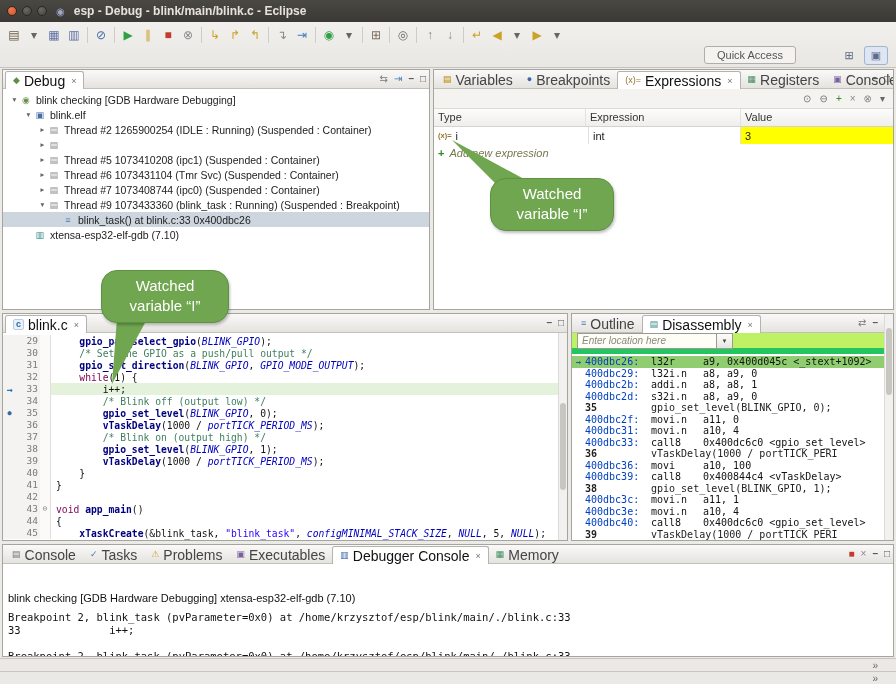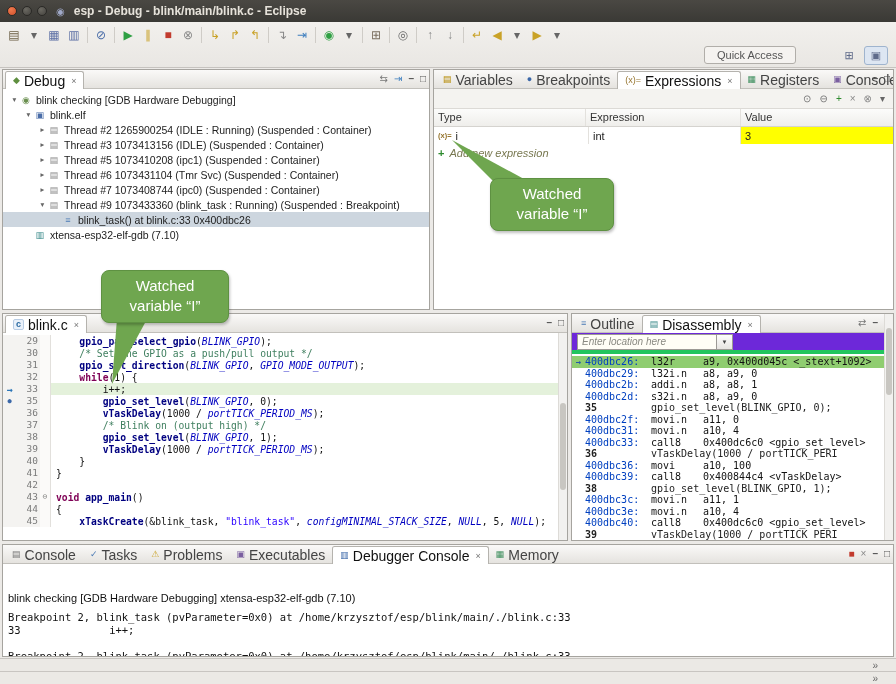--- a/index.html
+++ b/index.html
@@ -78,21 +78,21 @@
   .annot{ width:13px; flex:none; text-align:center; background:#F4F3F1; align-self:stretch;
           display:flex; align-items:center; justify-content:center; }
   .annot.ip{ color:#2C76B8; font-weight:bold; font-size:10px; }
   .annot.bp{ color:#3A67A8; font-size:7px; }
   .lno{ width:24px; flex:none; text-align:right; color:#7A7A7A; background:#F4F3F1;
         padding-right:2px; align-self:stretch; font-size:9.5px; line-height:12px; }
   .fold{ width:11px; flex:none; background:#FBFAF9; border-right:1px solid #E2E0DC;
          color:#888; font-size:8px; text-align:center; align-self:stretch; line-height:12px; }
   .codetxt{ padding-left:5px; }
   .cline.cur{ background:var(--exec-line-highlight,#E4F1DB); }
-  .tk-pl{ color:#111; } .tk-kw{ color:#7F0055; font-weight:bold; }
+  .tk-pl{ color:#111; } .tk-kw{ color:#7F0055; font-weight:normal; }
   .tk-cm{ color:#3F7F5F; } .tk-st{ color:#2A00FF; }
   .tk-mc{ color:#0000C0; font-style:italic; } .tk-fn{ color:#000080; font-weight:bold; }
 
   
   .vscroll{ position:absolute; right:0; top:0; bottom:0; width:9px; background:#F2F1EF;
             border-left:1px solid #DDDBD7; }
   .vthumb{ position:absolute; left:1px; right:1px; background:#C8C6C1; border-radius:4px; }
 
   
   .expr-tools{ height:20px; flex:none; background:#F4F3F0; border-bottom:1px solid #DCDAD6;
@@ -102,21 +102,21 @@
   .ecol,.ecell{ padding:2px 4px; border-right:1px solid #E3E1DD; overflow:hidden; white-space:nowrap; }
   .c-exp{ width:155px; flex:none; } .c-type{ width:152px; flex:none; } .c-val{ flex:1; border-right:none; }
   .erow{ height:17px; display:flex; align-items:center; }
   .ecell{ height:17px; display:flex; align-items:center; }
   .watch-ic{ font-size:7.5px; color:#96752E; font-weight:bold; margin-right:4px; }
   .vhl{ background:var(--value-highlight,#FFFF00); }
   .add-plus::before{ content:"+"; color:#2E8B2E; font-weight:bold; margin:0 5px 0 4px; }
   .add-label{ font-style:italic; color:#77774F; }
 
   
-  .loc-row{ height:21px; flex:none; background:#6d28d9; border-bottom:4px solid #22c55e;
+  .loc-row{ height:21px; flex:none; background:#bef264; border-bottom:6px solid #22c55e;
             display:flex; align-items:center; padding:0 5px; }
   .loc-input{ width:140px; height:16px; border:1px solid #9C9A95; font-size:10px; padding:0 4px;
               font-family:"Liberation Sans",sans-serif; color:#333; background:#FFFEF6; }
   .loc-input::placeholder{ color:#8A8A82; font-style:italic; }
   .loc-drop{ width:16px; height:16px; border:1px solid #9C9A95; border-left:none;
              background:linear-gradient(#FDFDFC,#E7E5E1); font-size:6px; display:flex;
              align-items:center; justify-content:center; color:#444; }
   .disasm-body{ flex:1; overflow:hidden; padding-top:2px;
                 font-family:"DejaVu Sans Mono",monospace; font-size:10px; }
   .drow{ height:11.5px; display:flex; align-items:center; white-space:pre; }
@@ -137,21 +137,21 @@
   .trim{ position:absolute; left:0; right:0; height:13px; background:#EBE9E5;
          border-top:1px solid #C8C5C1; color:#666; font-size:10px; display:flex;
          align-items:center; justify-content:flex-end; padding-right:18px; }
   .trim::after{ content:"»"; }
   #trim1{ top:658px; } #trim2{ top:671px; }
 
   
   .arrows{ position:absolute; left:0; top:0; pointer-events:none; z-index:50; }
   .arrows polygon{ fill:var(--accent-green,#6FA64F); }
   .callout{ position:absolute; z-index:51; background:var(--accent-green,#6FA64F);
-            border:1px solid #5E9142; border-radius:8px; color:#fff; font-size:15px;
+            border:1px solid #5E9142; border-radius:16px; color:#fff; font-size:15px;
             text-align:center; padding:5px 20px; line-height:1.35;
             box-shadow:1px 2px 3px rgba(0,0,0,.25); }
   #callout-expr{ left:490px; top:178px; width:124px; }
   #callout-editor{ left:101px; top:270px; width:128px; }
 </style>
 </head>
 <body>
 
 <div class="app">
 
@@ -238,21 +238,20 @@
               <span class="ttext">blink.elf</span>
             </div>
             <div class="trow" style="padding-left: 34px;">
               <span class="expander">▸</span>
               <span class="ticon" style="color: rgb(138, 138, 138);">▤</span>
               <span class="ttext">Thread #2 1265900254 (IDLE : Running) (Suspended : Container)</span>
             </div>
             <div class="trow" style="padding-left: 34px;">
               <span class="expander">▸</span>
               <span class="ticon" style="color: rgb(138, 138, 138);">▤</span>
-              <span class="ttext">Thread #3 1073413156 (IDLE) (Suspended : Container)</span>
             </div>
             <div class="trow" style="padding-left: 34px;">
               <span class="expander">▸</span>
               <span class="ticon" style="color: rgb(138, 138, 138);">▤</span>
               <span class="ttext">Thread #5 1073410208 (ipc1) (Suspended : Container)</span>
             </div>
             <div class="trow" style="padding-left: 34px;">
               <span class="expander">▸</span>
               <span class="ticon" style="color: rgb(138, 138, 138);">▤</span>
               <span class="ttext">Thread #6 1073431104 (Tmr Svc) (Suspended : Container)</span>
@@ -352,20 +351,21 @@
           <span class="min-ic"></span>
           <span class="max-ic"></span>
         </div>
         <div class="editor-body">
           <div id="code-lines">
               <div class="cline"><span class="annot"></span><span class="lno">29</span><span class="fold"></span><span class="codetxt"><span class="tk-pl">    </span><span class="tk-fn">gpio_pad_select_gpio</span><span class="tk-pl">(</span><span class="tk-mc">BLINK_GPIO</span><span class="tk-pl">);</span></span></div>
               <div class="cline"><span class="annot"></span><span class="lno">30</span><span class="fold"></span><span class="codetxt"><span class="tk-pl">    </span><span class="tk-cm">/* Set the GPIO as a push/pull output */</span></span></div>
               <div class="cline"><span class="annot"></span><span class="lno">31</span><span class="fold"></span><span class="codetxt"><span class="tk-pl">    </span><span class="tk-fn">gpio_set_direction</span><span class="tk-pl">(</span><span class="tk-mc">BLINK_GPIO</span><span class="tk-pl">, </span><span class="tk-mc">GPIO_MODE_OUTPUT</span><span class="tk-pl">);</span></span></div>
               <div class="cline"><span class="annot"></span><span class="lno">32</span><span class="fold"></span><span class="codetxt"><span class="tk-pl">    </span><span class="tk-kw">while</span><span class="tk-pl">(1) {</span></span></div>
               <div class="cline cur"><span class="annot ip">→</span><span class="lno">33</span><span class="fold"></span><span class="codetxt"><span class="tk-pl">        i++;</span></span></div>
+              <div class="cline"><span class="annot"></span><span class="lno">34</span><span class="fold"></span><span class="codetxt"><span class="tk-pl">        </span><span class="tk-cm">/* Blink off (output low) */</span></span></div>
               <div class="cline"><span class="annot bp">●</span><span class="lno">35</span><span class="fold"></span><span class="codetxt"><span class="tk-pl">        </span><span class="tk-fn">gpio_set_level</span><span class="tk-pl">(</span><span class="tk-mc">BLINK_GPIO</span><span class="tk-pl">, 0);</span></span></div>
               <div class="cline"><span class="annot"></span><span class="lno">36</span><span class="fold"></span><span class="codetxt"><span class="tk-pl">        </span><span class="tk-fn">vTaskDelay</span><span class="tk-pl">(1000 / </span><span class="tk-mc">portTICK_PERIOD_MS</span><span class="tk-pl">);</span></span></div>
               <div class="cline"><span class="annot"></span><span class="lno">37</span><span class="fold"></span><span class="codetxt"><span class="tk-pl">        </span><span class="tk-cm">/* Blink on (output high) */</span></span></div>
               <div class="cline"><span class="annot"></span><span class="lno">38</span><span class="fold"></span><span class="codetxt"><span class="tk-pl">        </span><span class="tk-fn">gpio_set_level</span><span class="tk-pl">(</span><span class="tk-mc">BLINK_GPIO</span><span class="tk-pl">, 1);</span></span></div>
               <div class="cline"><span class="annot"></span><span class="lno">39</span><span class="fold"></span><span class="codetxt"><span class="tk-pl">        </span><span class="tk-fn">vTaskDelay</span><span class="tk-pl">(1000 / </span><span class="tk-mc">portTICK_PERIOD_MS</span><span class="tk-pl">);</span></span></div>
               <div class="cline"><span class="annot"></span><span class="lno">40</span><span class="fold"></span><span class="codetxt"><span class="tk-pl">    }</span></span></div>
               <div class="cline"><span class="annot"></span><span class="lno">41</span><span class="fold"></span><span class="codetxt"><span class="tk-pl">}</span></span></div>
               <div class="cline"><span class="annot"></span><span class="lno">42</span><span class="fold"></span><span class="codetxt"><span class="tk-pl"></span></span></div>
               <div class="cline"><span class="annot"></span><span class="lno">43</span><span class="fold">⊖</span><span class="codetxt"><span class="tk-kw">void</span><span class="tk-pl"> </span><span class="tk-fn">app_main</span><span class="tk-pl">()</span></span></div>
               <div class="cline"><span class="annot"></span><span class="lno">44</span><span class="fold"></span><span class="codetxt"><span class="tk-pl">{</span></span></div>

